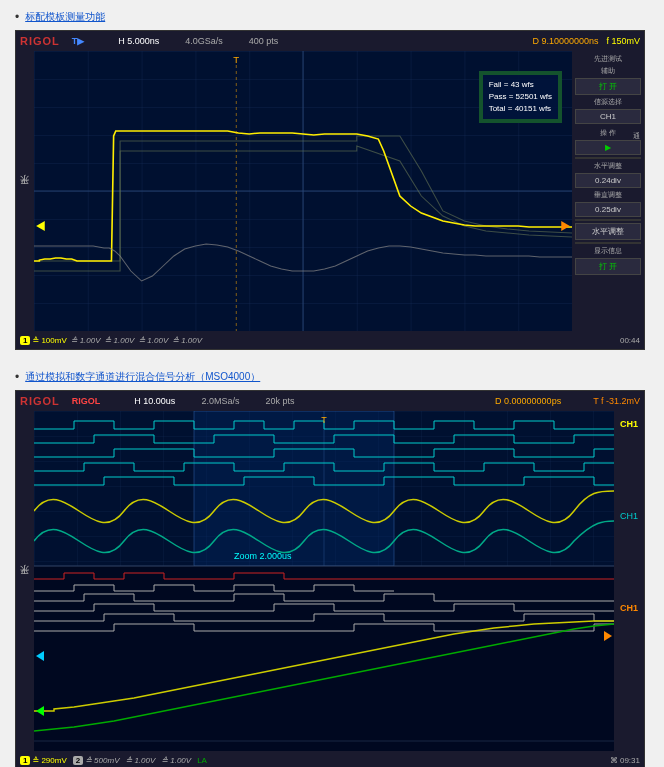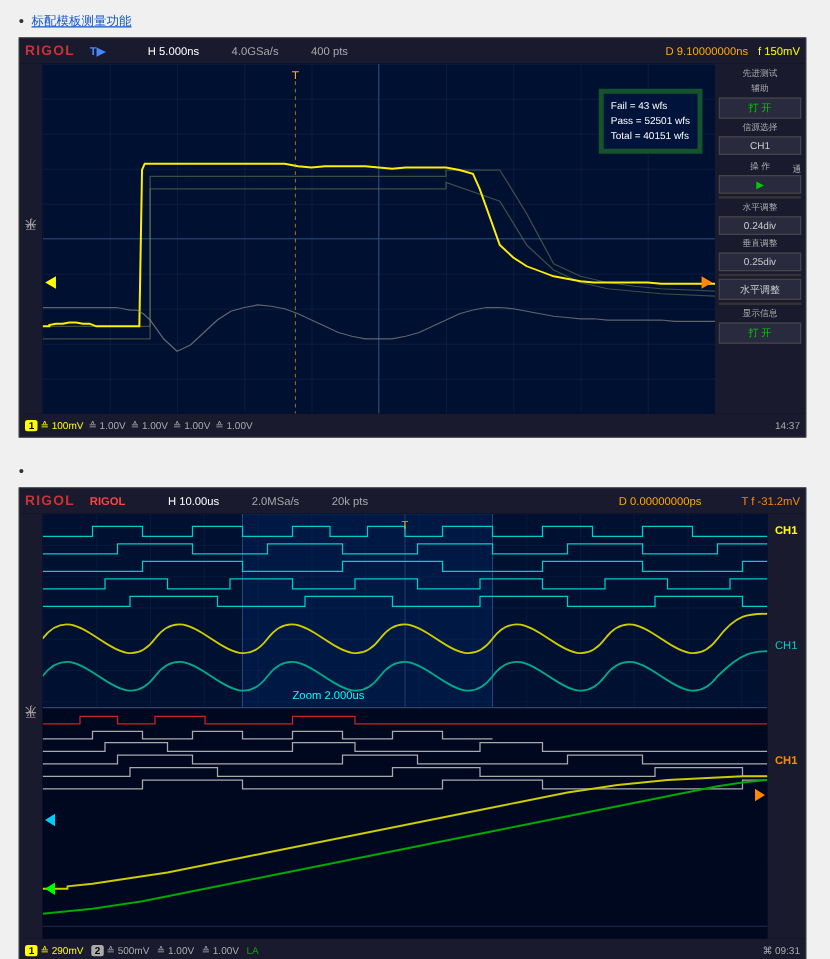--- a/index.html
+++ b/index.html
@@ -157,20 +157,21 @@
       padding: 0 3px;
       border-radius: 2px;
     }
     .ch-mv {
       color: #ffff00;
       font-size: 8px;
     }
     .ch2-mv {
       color: #aaaaaa;
       font-size: 8px;
+      font-style: italic;
     }
     .time-display {
       margin-left: auto;
       color: #aaaaaa;
       font-size: 8px;
     }
 
     
     .waveform-svg {
       position: absolute;
@@ -334,27 +335,28 @@
 
   <div class="scope-bottom-bar">
     <div class="ch-indicator">
       <span class="ch-num">1</span>
       <span class="ch-mv">≙ 100mV</span>
     </div>
     <span class="ch2-mv">≙  1.00V</span>
     <span class="ch2-mv">≙  1.00V</span>
     <span class="ch2-mv">≙  1.00V</span>
     <span class="ch2-mv">≙  1.00V</span>
-    <span class="time-display">14:37</span>
+    <span class="time-display">00:44</span>
   </div>
 </div>
 
 <div class="section2">
   <div class="bullet-link">
     <span class="bullet-dot">•</span>
+    <span class="link-text">通过模拟和数字通道进行混合信号分析（MSO4000）</span>
   </div>
 
   <div class="scope-container2">
 
     <div class="scope-top-bar">
       <span class="rigol-logo">RIGOL</span>
       <span style="color:#ff4444; font-size:9px; font-weight:bold;">RIGOL</span>
       <span class="scope-time">H  10.00us</span>
       <span class="scope-status">2.0MSa/s</span>
       <span class="scope-status">20k pts</span>

